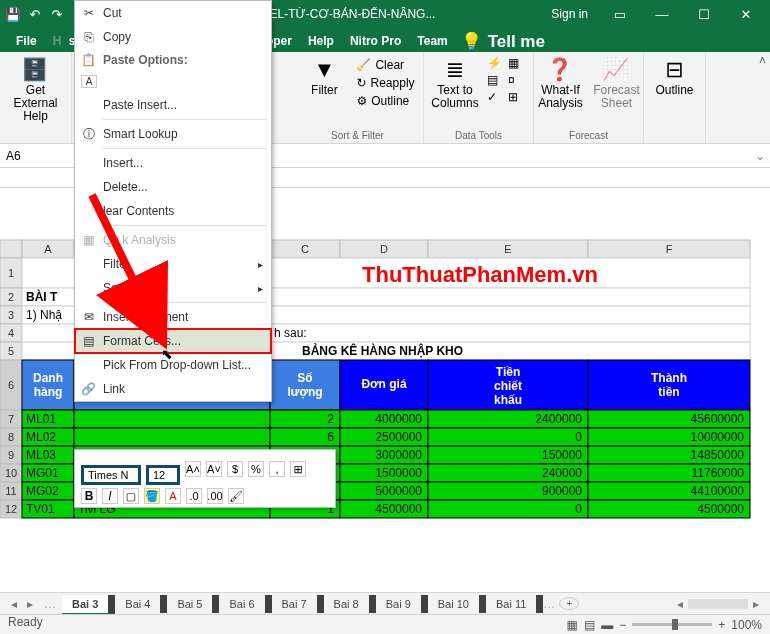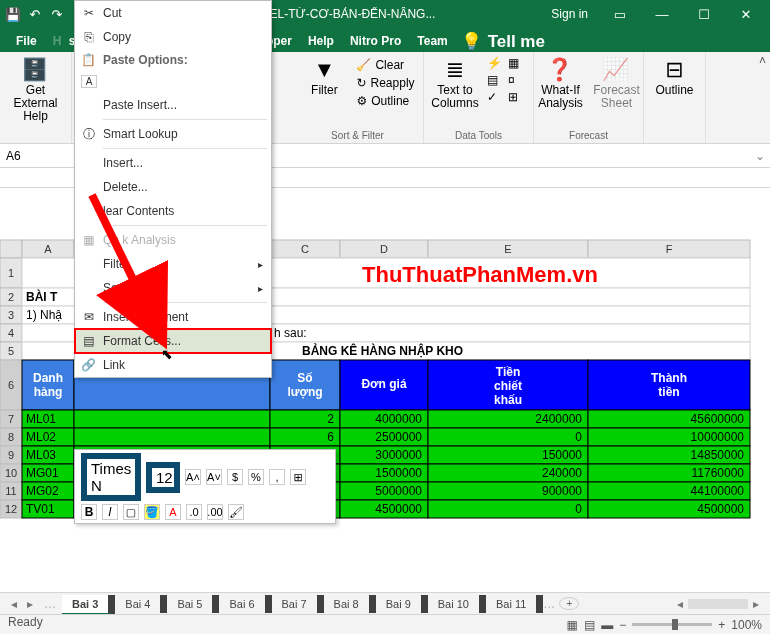--- a/index.html
+++ b/index.html
@@ -46,21 +46,21 @@
 .ctx .item { display:flex; align-items:center; height:24px; padding:0 8px 0 28px; position:relative; font-size:12px; color:#333; }
 .ctx .item.dis { color:#b0b0b0; }
 .ctx .item.hot { background:#dde5d5; outline:2px solid red; outline-offset:-1px; }
 .ctx .item .ico { position:absolute; left:6px; width:16px; text-align:center; font-size:12px; }
 .ctx .item .arrow { margin-left:auto; font-size:10px; }
 .ctx .sep { height:1px; background:#e0e0e0; margin:2px 4px 2px 28px; }
 .ctx .hdr { font-weight:700; color:#666; padding:4px 8px 2px 28px; font-size:12px; position:relative; }
 .ctx .hdr .ico { position:absolute; left:6px; }
 .mini { position:absolute; left:74px; top:449px; width:262px; background:#fff; border:1px solid #bdbdbd; box-shadow:2px 2px 4px rgba(0,0,0,.2); z-index:49; padding:3px 6px; display:flex; flex-direction:column; gap:3px; }
 .mini .row { display:flex; align-items:center; gap:5px; }
-.mini .fsel { border:6px solid #0c4a6e; padding:1px 4px; font-size:15px; width:60px; }
+.mini .fsel { border:3px solid #0c4a6e; padding:1px 4px; font-size:11px; width:60px;margin-top:12px; }
 .mini .sq { width:16px; height:16px; border:1px solid #ccc; display:flex; align-items:center; justify-content:center; font-size:11px; }
 .arrow-anno { position:absolute; left:82px; top:190px; z-index:60; pointer-events:none; }
 .tabstrip { position:absolute; left:0; right:0; bottom:20px; height:22px; background:#f3f3f3; border-top:1px solid #d4d4d4; display:flex; align-items:center; padding:0 6px; gap:0; }
 .tabstrip .nav { width:16px; text-align:center; color:#777; }
 .tabstrip .sheet { padding:3px 10px; border-right:7px solid #404040; font-size:11px; color:#444; }
 .tabstrip .sheet.active { background:#fff; border-bottom:2px solid #0f7240; font-weight:700; }
 .tabstrip .add { width:20px; text-align:center; color:#666; border:1px solid #ccc; border-radius:50%; margin-left:4px; font-size:10px; }
 .status { position:absolute; left:0; right:0; bottom:0; height:20px; background:#f3f3f3; border-top:1px solid #d4d4d4; display:flex; padding:0 8px; font-size:11px; color:#555; }
 .zoom { margin-left:auto; display:flex; align-items:center; gap:6px; }
 .zoom .track { width:80px; height:3px; background:#bbb; position:relative; }
@@ -380,20 +380,23 @@
   <div class="sep"></div>
   <div class="item">
       <span class="ico">✉</span>
       <span>Insert Comment</span>
     </div>
   <div class="item hot">
       <span class="ico">▤</span>
       <span>Format Cells...</span>
     </div>
   <div class="item">
+      <span>Pick From Drop-down List...</span>
+    </div>
+  <div class="item">
       <span class="ico">🔗</span>
       <span>Link</span>
     </div>
 </div>
 
 <div class="mini">
   <div class="row">
     <span class="fsel">Times N</span>
     <span class="fsel" style="width:34px">12</span>
     <span class="sq">A˄</span>

